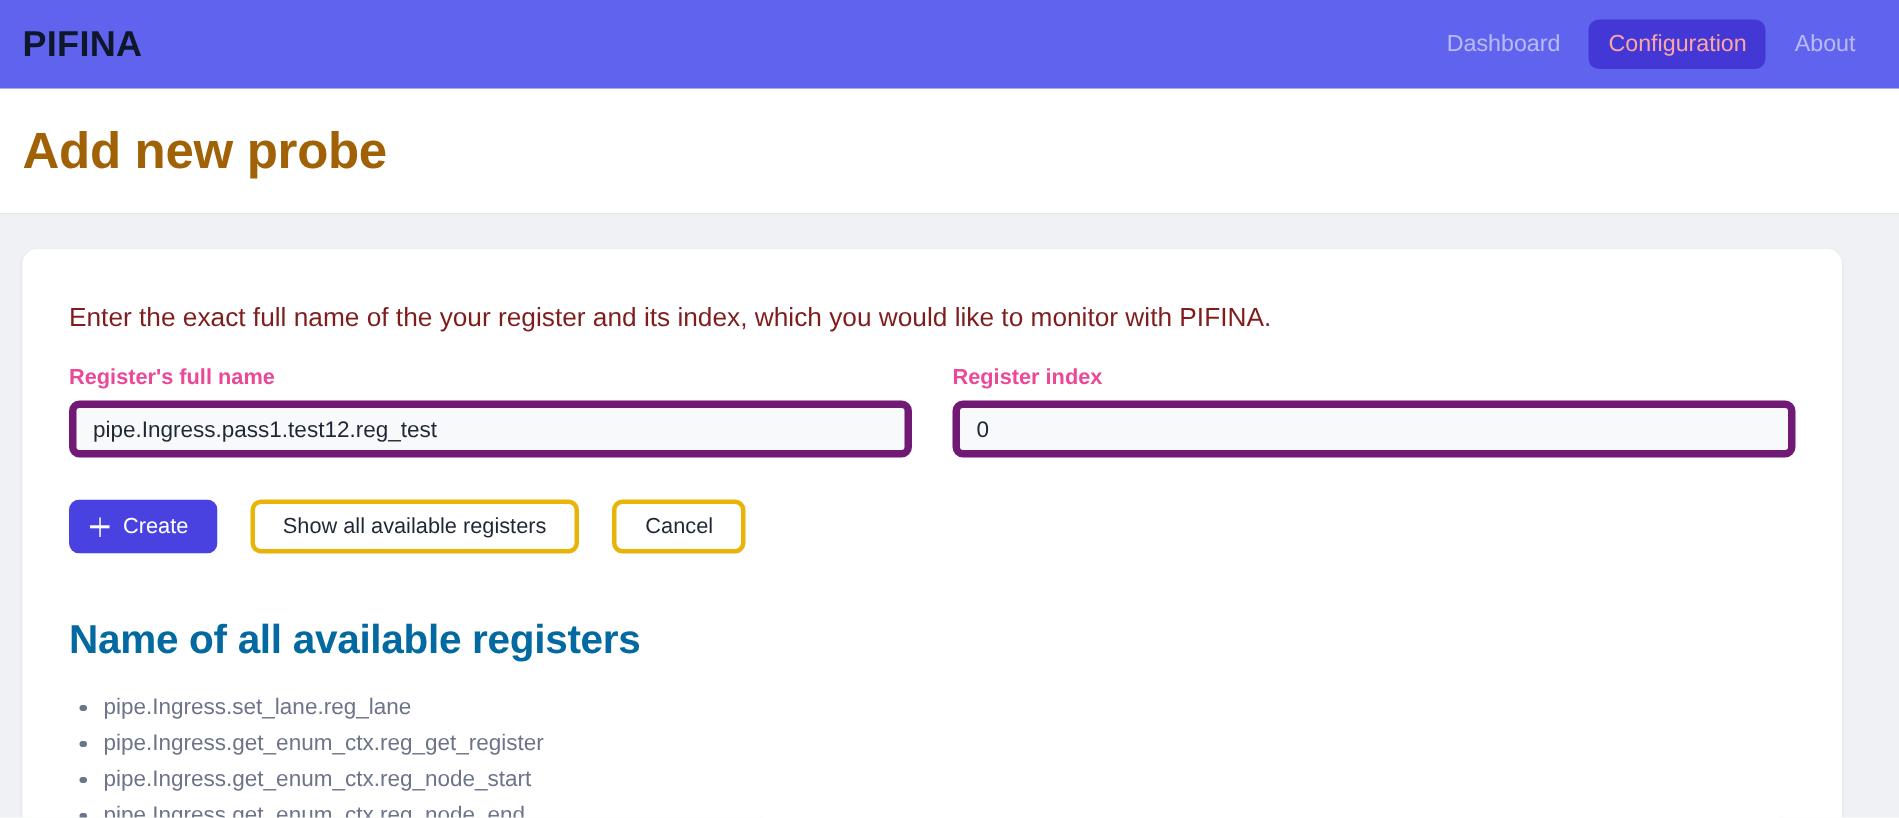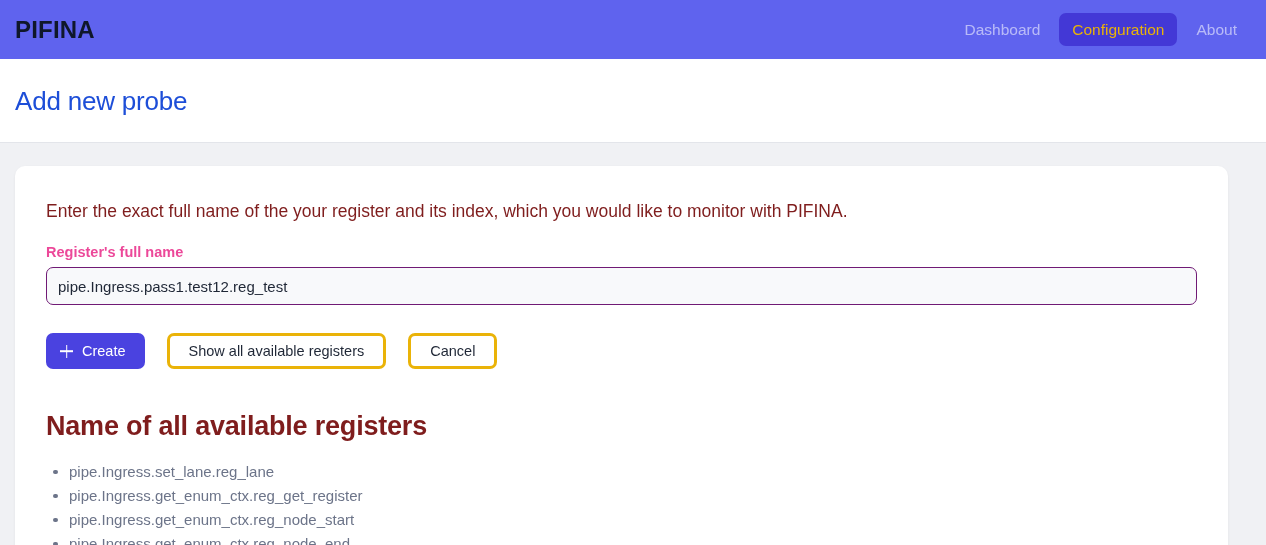--- a/index.html
+++ b/index.html
@@ -41,38 +41,38 @@
     color: rgba(255,255,255,0.56);
     font-size: 15.5px;
     padding: 9px 13px;
     border-radius: 7px;
     line-height: 1;
     white-space: nowrap;
     cursor: pointer;
     text-decoration: none;
   }
   .nav-link.active {
-    color: #eab308;
+    color: #fca5a5;
     background: #4338d6;
     font-weight: 400;
   }
 
   
   .title-band {
     background: #ffffff;
     height: 84px;
     display: flex;
     align-items: center;
     padding: 0 15px;
     border-bottom: 1px solid #e3e5ea;
   }
   .page-title {
-    font-size: 26px;
-    font-weight: 400;
-    color: #1d4ed8;
+    font-size: 34px;
+    font-weight: 700;
+    color: #a16207;
     letter-spacing: -0.2px;
     line-height: 1;
   }
 
   
   .content {
     padding: 23px 38px 0 15px;
   }
   .card {
     background: #ffffff;
@@ -103,21 +103,21 @@
     font-weight: 700;
     color: #ec4899;
     margin-bottom: 8px;
     line-height: 1;
   }
   .field-input {
     display: block;
     width: 100%;
     height: 38px;
     background: #f8f9fb;
-    border: 1px solid #701a75;
+    border: 5px solid #701a75;
     border-radius: 7px;
     padding: 0 11px;
     font-family: "Liberation Sans", sans-serif;
     font-size: 15px;
     color: #1f2736;
     outline: none;
   }
 
   
   .button-row {
@@ -173,21 +173,21 @@
     background: #ffffff;
     color: #1f2736;
     border: 3px solid #eab308;
     padding: 0 19px;
   }
 
   
   .section-title {
     font-size: 27px;
     font-weight: 700;
-    color: #7f1d1d;
+    color: #0369a1;
     margin: 43px 0 18px 0;
     line-height: 1.1;
     letter-spacing: -0.2px;
   }
   .register-list {
     list-style: none;
     margin: 0;
     padding: 0;
   }
   .register-item {
@@ -228,20 +228,24 @@
 <div class="content">
   <div class="card">
 
     <p class="intro">Enter the exact full name of the your register and its index, which you would like to monitor with PIFINA.</p>
 
     <div class="form-row">
       <div class="form-group">
         <label class="field-label">Register's full name</label>
         <input class="field-input" type="text" value="pipe.Ingress.pass1.test12.reg_test" style="">
       </div>
+      <div class="form-group">
+        <label class="field-label">Register index</label>
+        <input class="field-input" type="text" value="0" style="">
+      </div>
     </div>
 
     <div class="button-row">
       <button class="btn btn-primary">
         <span class="plus-icon"></span>
         <span>Create</span>
       </button>
       <button class="btn btn-secondary">Show all available registers</button>
       <button class="btn btn-secondary">Cancel</button>
     </div>

